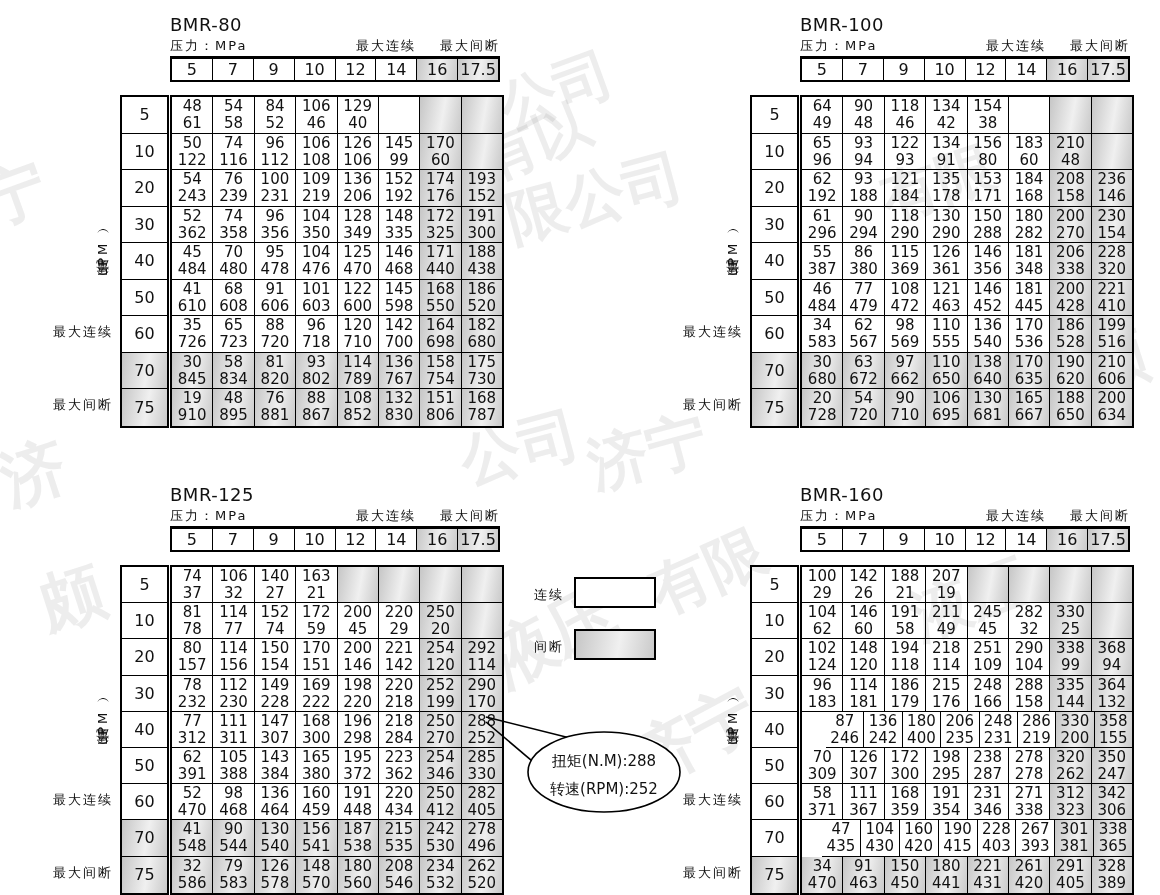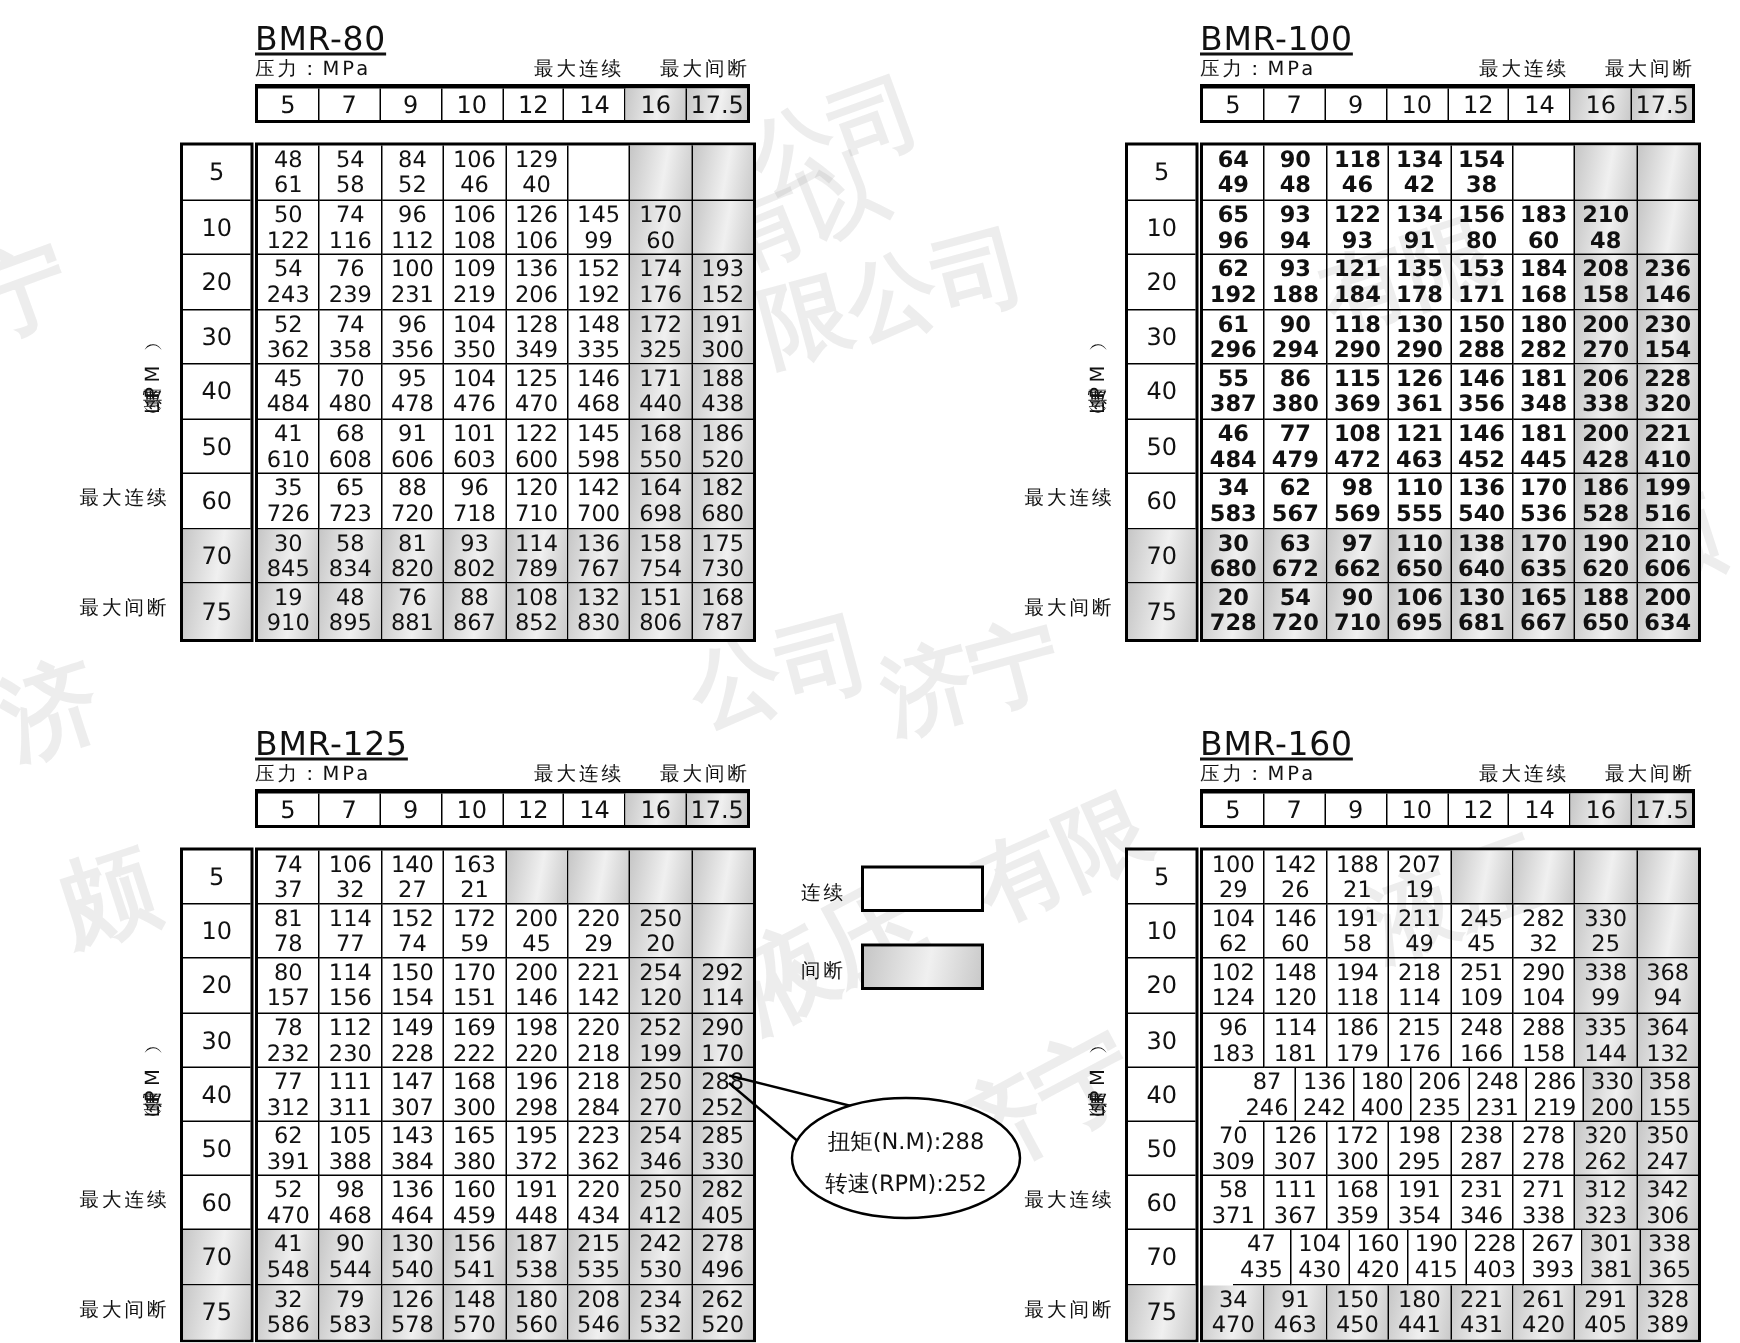--- a/index.html
+++ b/index.html
@@ -1,19 +1,19 @@
 <!DOCTYPE html>
 <html><head>
 <meta charset="utf-8">
 <style>
   html,body{margin:0;padding:0;background:#fff;}
   .page{position:relative;width:1160px;height:895px;background:#ffffff;overflow:hidden;
         font-family:"DejaVu Sans",sans-serif;color:#111;}
   .wm{position:absolute;color:#8a8a8a;opacity:.15;font-weight:bold;white-space:nowrap;z-index:0;}
-  .tg-title{position:absolute;font-size:22px;letter-spacing:.5px;z-index:2;text-decoration:underline;}
+  .tg-title{position:absolute;font-size:18px;letter-spacing:.5px;z-index:2;}
   .plabels{position:absolute;height:18px;border-bottom:2px solid #000;z-index:2;}
   .plabels span{position:absolute;bottom:1px;font-size:13px;letter-spacing:2px;white-space:nowrap;}
   .colheads{position:absolute;display:flex;border:2px solid #000;box-sizing:border-box;z-index:2;background:transparent;}
   .ch{flex:1;border-right:1px solid #000;box-sizing:border-box;display:flex;align-items:center;justify-content:center;font-size:16px;}
   .ch:last-child{border-right:none;}
   .rowheads{position:absolute;border:2px solid #000;box-sizing:content-box;z-index:2;}
   .rh{border-bottom:1px solid #000;box-sizing:border-box;display:flex;align-items:center;justify-content:center;font-size:16px;}
   .rh:last-child{border-bottom:none;text-align:center;}
   .tbody{position:absolute;border:2px solid #000;z-index:2;}
   .trow{display:flex;box-sizing:border-box;}
@@ -401,21 +401,21 @@
       <div class="rh" style="height: 36.5px;">5</div>
       <div class="rh" style="height: 36.5px;">10</div>
       <div class="rh" style="height: 36.5px;">20</div>
       <div class="rh" style="height: 36.5px;">30</div>
       <div class="rh" style="height: 36.5px;">40</div>
       <div class="rh" style="height: 36.5px;">50</div>
       <div class="rh" style="height: 36.5px;">60</div>
       <div class="rh gray" style="height: 36.5px;">70</div>
       <div class="rh gray" style="height: 36.5px;">75</div>
     </div>
-    <div class="tbody" style="left: 800px; top: 95px; width: 330px; font-weight: bold;">
+    <div class="tbody" style="left: 800px; top: 95px; width: 330px;">
       <div class="trow" style="height: 36.5px;">
         <div class="tc">
           <div>64</div>
           <div>49</div>
         </div>
         <div class="tc">
           <div>90</div>
           <div>48</div>
         </div>
         <div class="tc">

